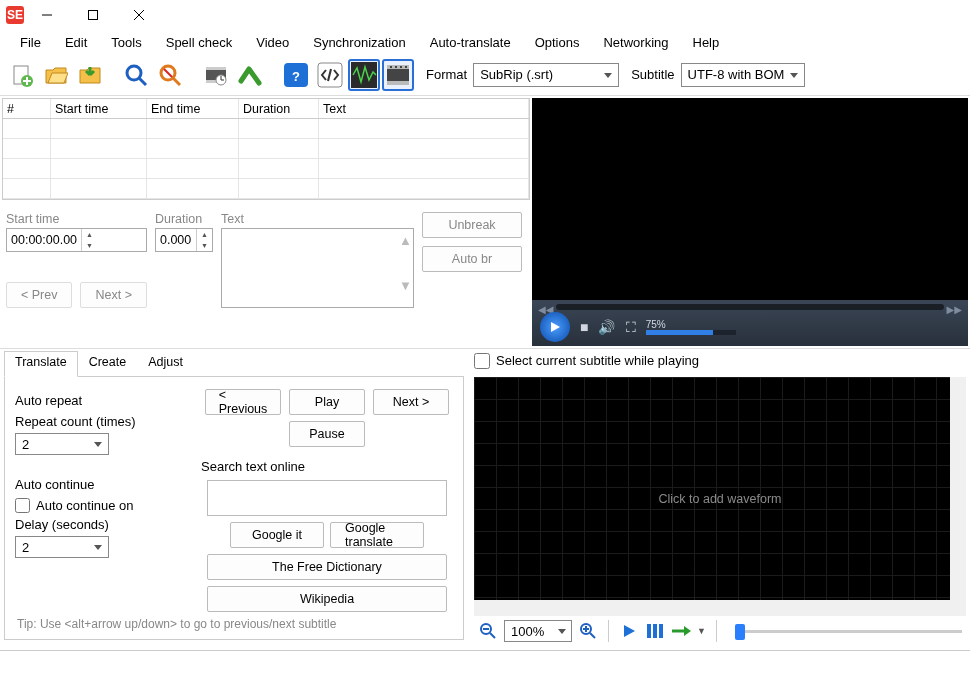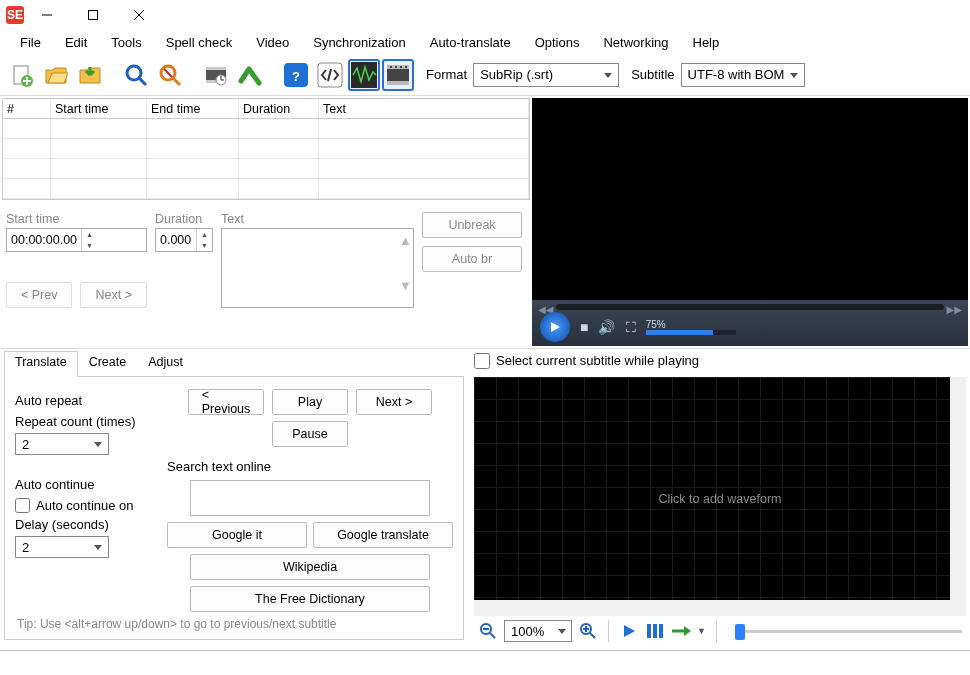--- a/index.html
+++ b/index.html
@@ -75,21 +75,21 @@
   .combo2 { border:1px solid #888; height:22px; width:94px; display:flex;align-items:center;padding:0 18px 0 6px; position:relative; background:#fff;}
   .combo2::after { content:""; position:absolute; right:6px; top:8px; border-left:4px solid transparent;border-right:4px solid transparent;border-top:5px solid #555;}
   .tip { position:absolute; left:12px; bottom:8px; color:#888; font-size:12px;}
   .col2 { flex:1; display:flex;flex-direction:column; gap:6px; align-items:center;}
   .navrow { display:flex; gap:8px;}
   .navrow .btn, .col2 .btn { width:76px; justify-content:center;}
   .search-lbl { align-self:flex-start; margin-top:6px;}
   .searchbox { width:240px; height:36px; border:1px solid #bbb; background:#fff;}
   .wide-btn { width:240px !important;}
   .half-row { display:flex; gap:6px;}
-  .half-row .btn { width:140px;}
+  .half-row .btn { width:94px;}
 
   .lower-right { flex:1; border-top:1px solid #ddd; padding:4px 4px 4px 6px; display:flex;flex-direction:column;}
   .sel-row { display:flex; align-items:flex-start; gap:6px; height:22px;}
   .wave-area { flex:1; background:#000; position:relative; margin-top:2px;}
   .wave-grid::before { content:""; position:absolute; inset:0;
     background-image: linear-gradient(#1b1b1b 1px, transparent 1px), linear-gradient(90deg,#1b1b1b 1px, transparent 1px);
     background-size: 22px 22px;}
   .wave-msg { position:absolute; left:0;right:0; top:48%; text-align:center; color:#8a8a8a; font-size:12.5px;}
   .wave-sb-h { position:absolute; left:0;right:16px;bottom:0; height:16px; background:#f0f0f0;}
   .wave-sb-v { position:absolute; right:0;top:0;bottom:0; width:16px; background:#f0f0f0;}
@@ -372,22 +372,22 @@
           <div class="btn">Play</div>
           <div class="btn">Next &gt;</div>
         </div>
         <div class="btn">Pause</div>
         <div class="search-lbl">Search text online</div>
         <div class="searchbox"></div>
         <div class="half-row">
           <div class="btn">Google it</div>
           <div class="btn">Google translate</div>
         </div>
+        <div class="btn wide-btn">The Free Dictionary</div>
         <div class="btn wide-btn">Wikipedia</div>
-        <div class="btn wide-btn">The Free Dictionary</div>
       </div>
       <div class="tip">Tip: Use &lt;alt+arrow up/down&gt; to go to previous/next subtitle</div>
     </div>
   </div>
 
   <div class="lower-right">
     <div class="sel-row">
       <input type="checkbox" style="width: 16px; height: 16px;">
       <span>Select current subtitle while playing</span>
     </div>

